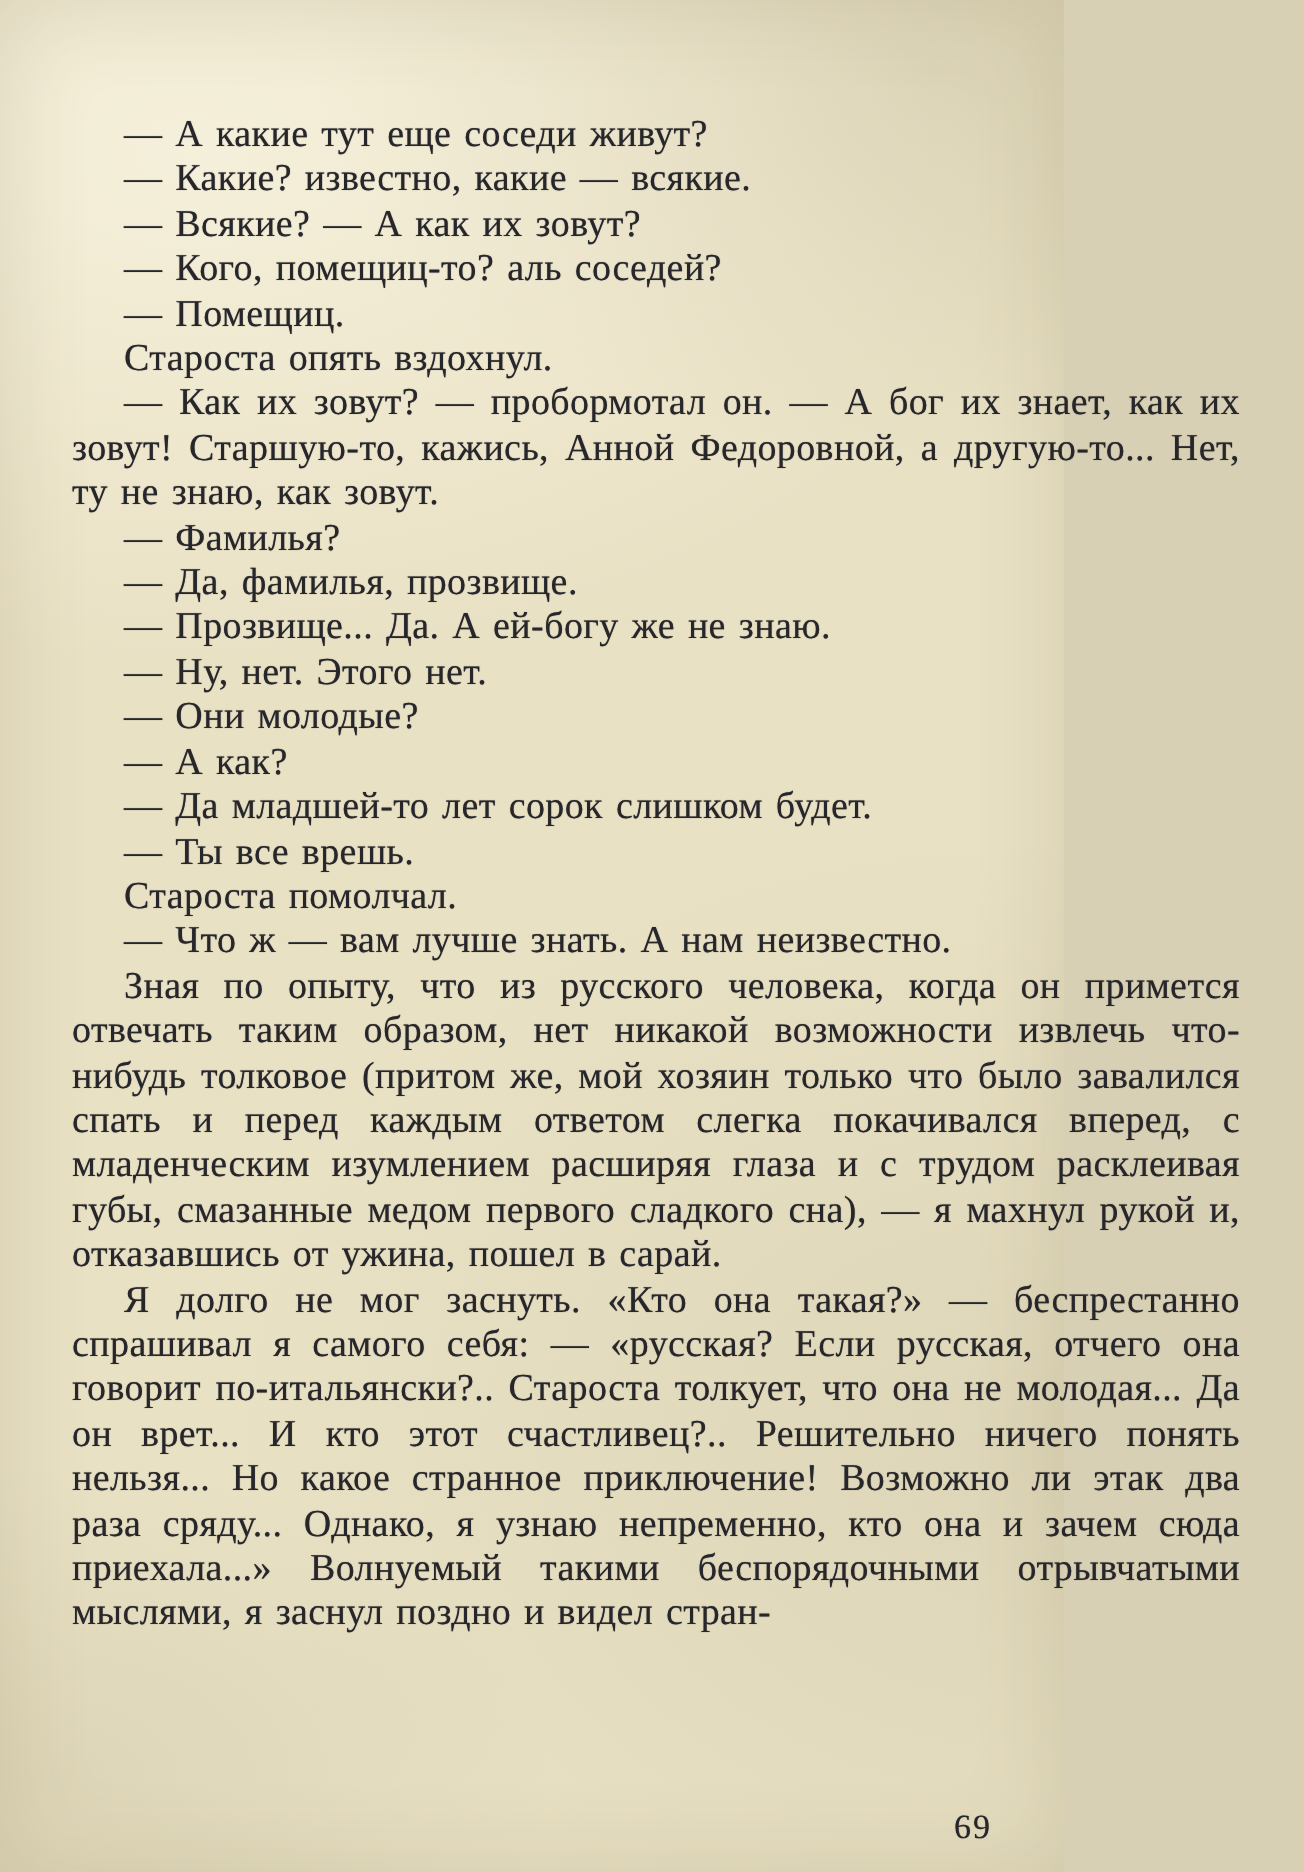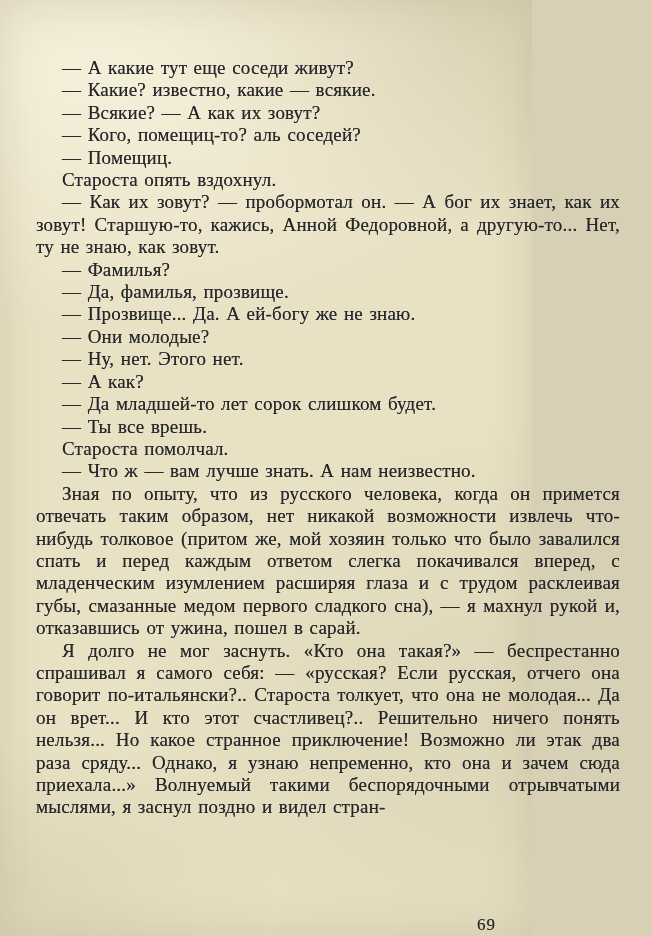--- a/index.html
+++ b/index.html
@@ -37,43 +37,43 @@
     word-spacing: 1.5px;
     text-shadow: 0 0 0.5px rgba(38, 38, 43, 0.65);
   }
   .para {
     margin: 0;
     text-indent: 26px;
   }
   .page-number {
     position: absolute;
     right: 36px;
-    bottom: 1px;
+    bottom: 12px;
     font-size: 17px;
     letter-spacing: 1px;
     text-shadow: 0 0 0.5px rgba(38, 38, 43, 0.6);
   }
 </style>
 </head>
 <body>
 
 <div class="scan-page">
   <div class="text-block">
     <p class="para">— А какие тут еще соседи живут?</p>
     <p class="para">— Какие? известно, какие — всякие.</p>
     <p class="para">— Всякие? — А как их зовут?</p>
     <p class="para">— Кого, помещиц-то? аль соседей?</p>
     <p class="para">— Помещиц.</p>
     <p class="para">Староста опять вздохнул.</p>
     <p class="para">— Как их зовут? — пробормотал он. — А бог их знает, как их зовут! Старшую-то, кажись, Анной Федоровной, а другую-то... Нет, ту не знаю, как зовут.</p>
     <p class="para">— Фамилья?</p>
     <p class="para">— Да, фамилья, прозвище.</p>
     <p class="para">— Прозвище... Да. А ей-богу же не знаю.</p>
+    <p class="para">— Ну, нет. Этого нет.</p>
     <p class="para">— Они молодые?</p>
-    <p class="para">— Ну, нет. Этого нет.</p>
     <p class="para">— А как?</p>
     <p class="para">— Да младшей-то лет сорок слишком будет.</p>
     <p class="para">— Ты все врешь.</p>
     <p class="para">Староста помолчал.</p>
     <p class="para">— Что ж — вам лучше знать. А нам неизвестно.</p>
     <p class="para">Зная по опыту, что из русского человека, когда он примется отвечать таким образом, нет никакой возможности извлечь что-нибудь толковое (притом же, мой хозяин только что было завалился спать и перед каждым ответом слегка покачивался вперед, с младенческим изумлением расширяя глаза и с трудом расклеивая губы, смазанные медом первого сладкого сна), — я махнул рукой и, отказавшись от ужина, пошел в сарай.</p>
     <p class="para">Я долго не мог заснуть. «Кто она такая?» — беспрестанно спрашивал я самого себя: — «русская? Если русская, отчего она говорит по-итальянски?.. Староста толкует, что она не молодая... Да он врет... И кто этот счастливец?.. Решительно ничего понять нельзя... Но какое странное приключение! Возможно ли этак два раза сряду... Однако, я узнаю непременно, кто она и зачем сюда приехала...» Волнуемый такими беспорядочными отрывчатыми мыслями, я заснул поздно и видел стран-</p>
   </div>
   <div class="page-number">69</div>
 </div>

